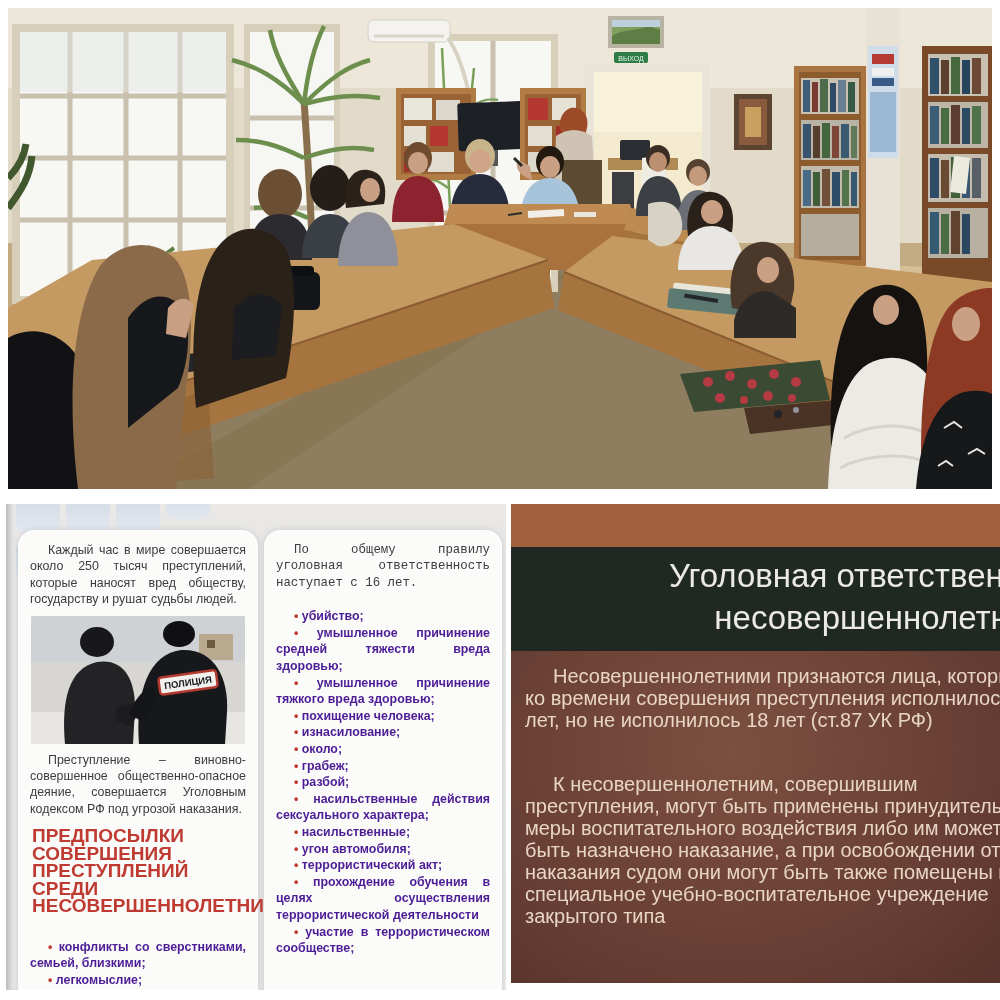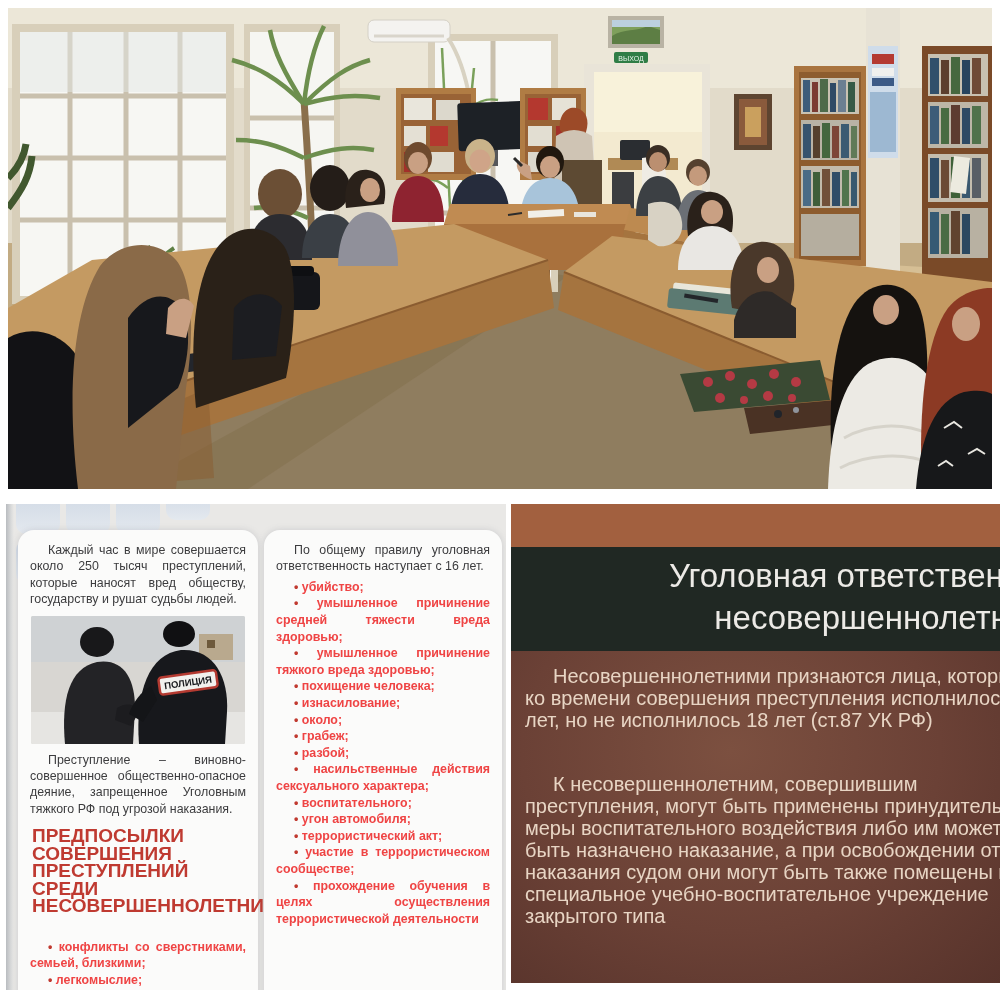--- a/index.html
+++ b/index.html
@@ -14,21 +14,21 @@
   #leaflet .deco-tiles{position:absolute;left:4px;top:0px;width:250px;height:120px;}
   #leaflet .tile{position:absolute;border-radius:10px;background:linear-gradient(180deg,#cfd8e4,#e4e9ef);}
   .lf-card{position:absolute;top:26px;bottom:-20px;background:#fbfbfa;border-radius:16px;
       box-shadow:0 0 6px rgba(120,125,135,.25);padding:12px 12px 10px 12px;box-sizing:border-box;}
   #lf-col1{left:12px;width:240px;}
   #lf-col2{left:258px;width:238px;}
   .lf-text{color:#3c3c3e;font-size:12.4px;line-height:16.4px;text-align:justify;margin:0 0 8px 0;}
   .lf-text.indent{text-indent:18px;}
   .lf-heading{color:#bf3a31;font-weight:bold;font-size:19px;line-height:17.5px;margin:10px 2px 24px 2px;}
   ul.lf-list{list-style:none;margin:0;padding:0;}
-  ul.lf-list li{color:#ef4444;font-weight:bold;font-size:12.4px;line-height:16.6px;
+  ul.lf-list li{color:#4c1d95;font-weight:bold;font-size:12.4px;line-height:16.6px;
       text-align:justify;text-indent:18px;margin:0;}
   ul.lf-list li::before{content:"\2022\00a0";color:#c0392f;}
   .police-photo{display:block;width:214px;height:128px;margin:6px auto 8px auto;border-radius:2px;}
   
   #slide{position:absolute;left:511px;top:504px;width:489px;height:479px;overflow:hidden;}
   #slide .band-top{position:absolute;left:0;top:0;width:100%;height:43px;background:#a2603f;}
   #slide .band-title{position:absolute;left:0;top:43px;width:100%;height:104px;background:#202823;}
   #slide .body{position:absolute;left:0;top:147px;width:100%;height:332px;
       background:radial-gradient(ellipse at 45% 30%,#7c5040 0%,#6b4136 55%,#57332b 100%);}
   .hatch{background-image:repeating-linear-gradient(315deg,rgba(40,12,4,.30) 0px,rgba(40,12,4,.30) 1px,rgba(255,255,255,0) 1px,rgba(255,255,255,0) 3px);}
@@ -416,47 +416,47 @@
         <g>
           <ellipse cx="148" cy="18" rx="16" ry="13" fill="#101012"></ellipse>
           <path d="M108,128 C104,76 118,38 150,34 C182,32 198,60 196,96 L194,128 Z" fill="#17181c"></path>
           <path d="M120,70 C110,76 102,86 98,98 L112,106 L126,84 Z" fill="#141518"></path>
           <g transform="rotate(-8 156 66)">
             <rect x="128" y="58" width="58" height="17" rx="3" fill="#f2f1ee" stroke="#b43a31" stroke-width="2.5"></rect>
             <text x="157" y="70" font-size="9.5" font-weight="bold" fill="#17181c" text-anchor="middle">ПОЛИЦИЯ</text>
           </g>
         </g>
       </svg>
-      <p class="lf-text indent">Преступление – виновно-совершенное общественно-опасное деяние, запрещенное Уголовным тяжкого РФ под угрозой наказания.</p>
+      <p class="lf-text indent">Преступление – виновно-совершенное общественно-опасное деяние, совершается Уголовным кодексом РФ под угрозой наказания.</p>
       <div class="lf-heading">ПРЕДПОСЫЛКИ СОВЕРШЕНИЯ ПРЕСТУПЛЕНИЙ СРЕДИ НЕСОВЕРШЕННОЛЕТНИХ:</div>
       <ul class="lf-list">
         <li>конфликты со сверстниками, семьей, близкими;</li>
         <li>легкомыслие;</li>
         <li>самоутверждение;</li>
         <li>низкий уровень жизни в семье</li>
       </ul>
     </div>
 
     <div class="lf-card" id="lf-col2">
-      <p class="lf-text indent" style="margin-bottom:4px;">По общему правилу уголовная ответственность наступает с 16 лет.</p>
+      <p class="lf-text indent" style="margin-bottom:17px;font-family:Liberation Mono, monospace;">По общему правилу уголовная ответственность наступает с 16 лет.</p>
       <ul class="lf-list">
         <li>убийство;</li>
         <li>умышленное причинение средней тяжести вреда здоровью;</li>
         <li>умышленное причинение тяжкого вреда здоровью;</li>
         <li>похищение человека;</li>
         <li>изнасилование;</li>
         <li>около;</li>
         <li>грабеж;</li>
         <li>разбой;</li>
         <li>насильственные действия сексуального характера;</li>
-        <li>воспитательного;</li>
+        <li>насильственные;</li>
         <li>угон автомобиля;</li>
         <li>террористический акт;</li>
+        <li>прохождение обучения в целях осуществления террористической деятельности</li>
         <li>участие в террористическом сообществе;</li>
-        <li>прохождение обучения в целях осуществления террористической деятельности</li>
       </ul>
 
     </div>
   </div>
 
   <div id="slide">
     <div class="band-top hatch"></div>
     <div class="band-title">
       <h1>Уголовная ответственность несовершеннолетних</h1>
     </div>

